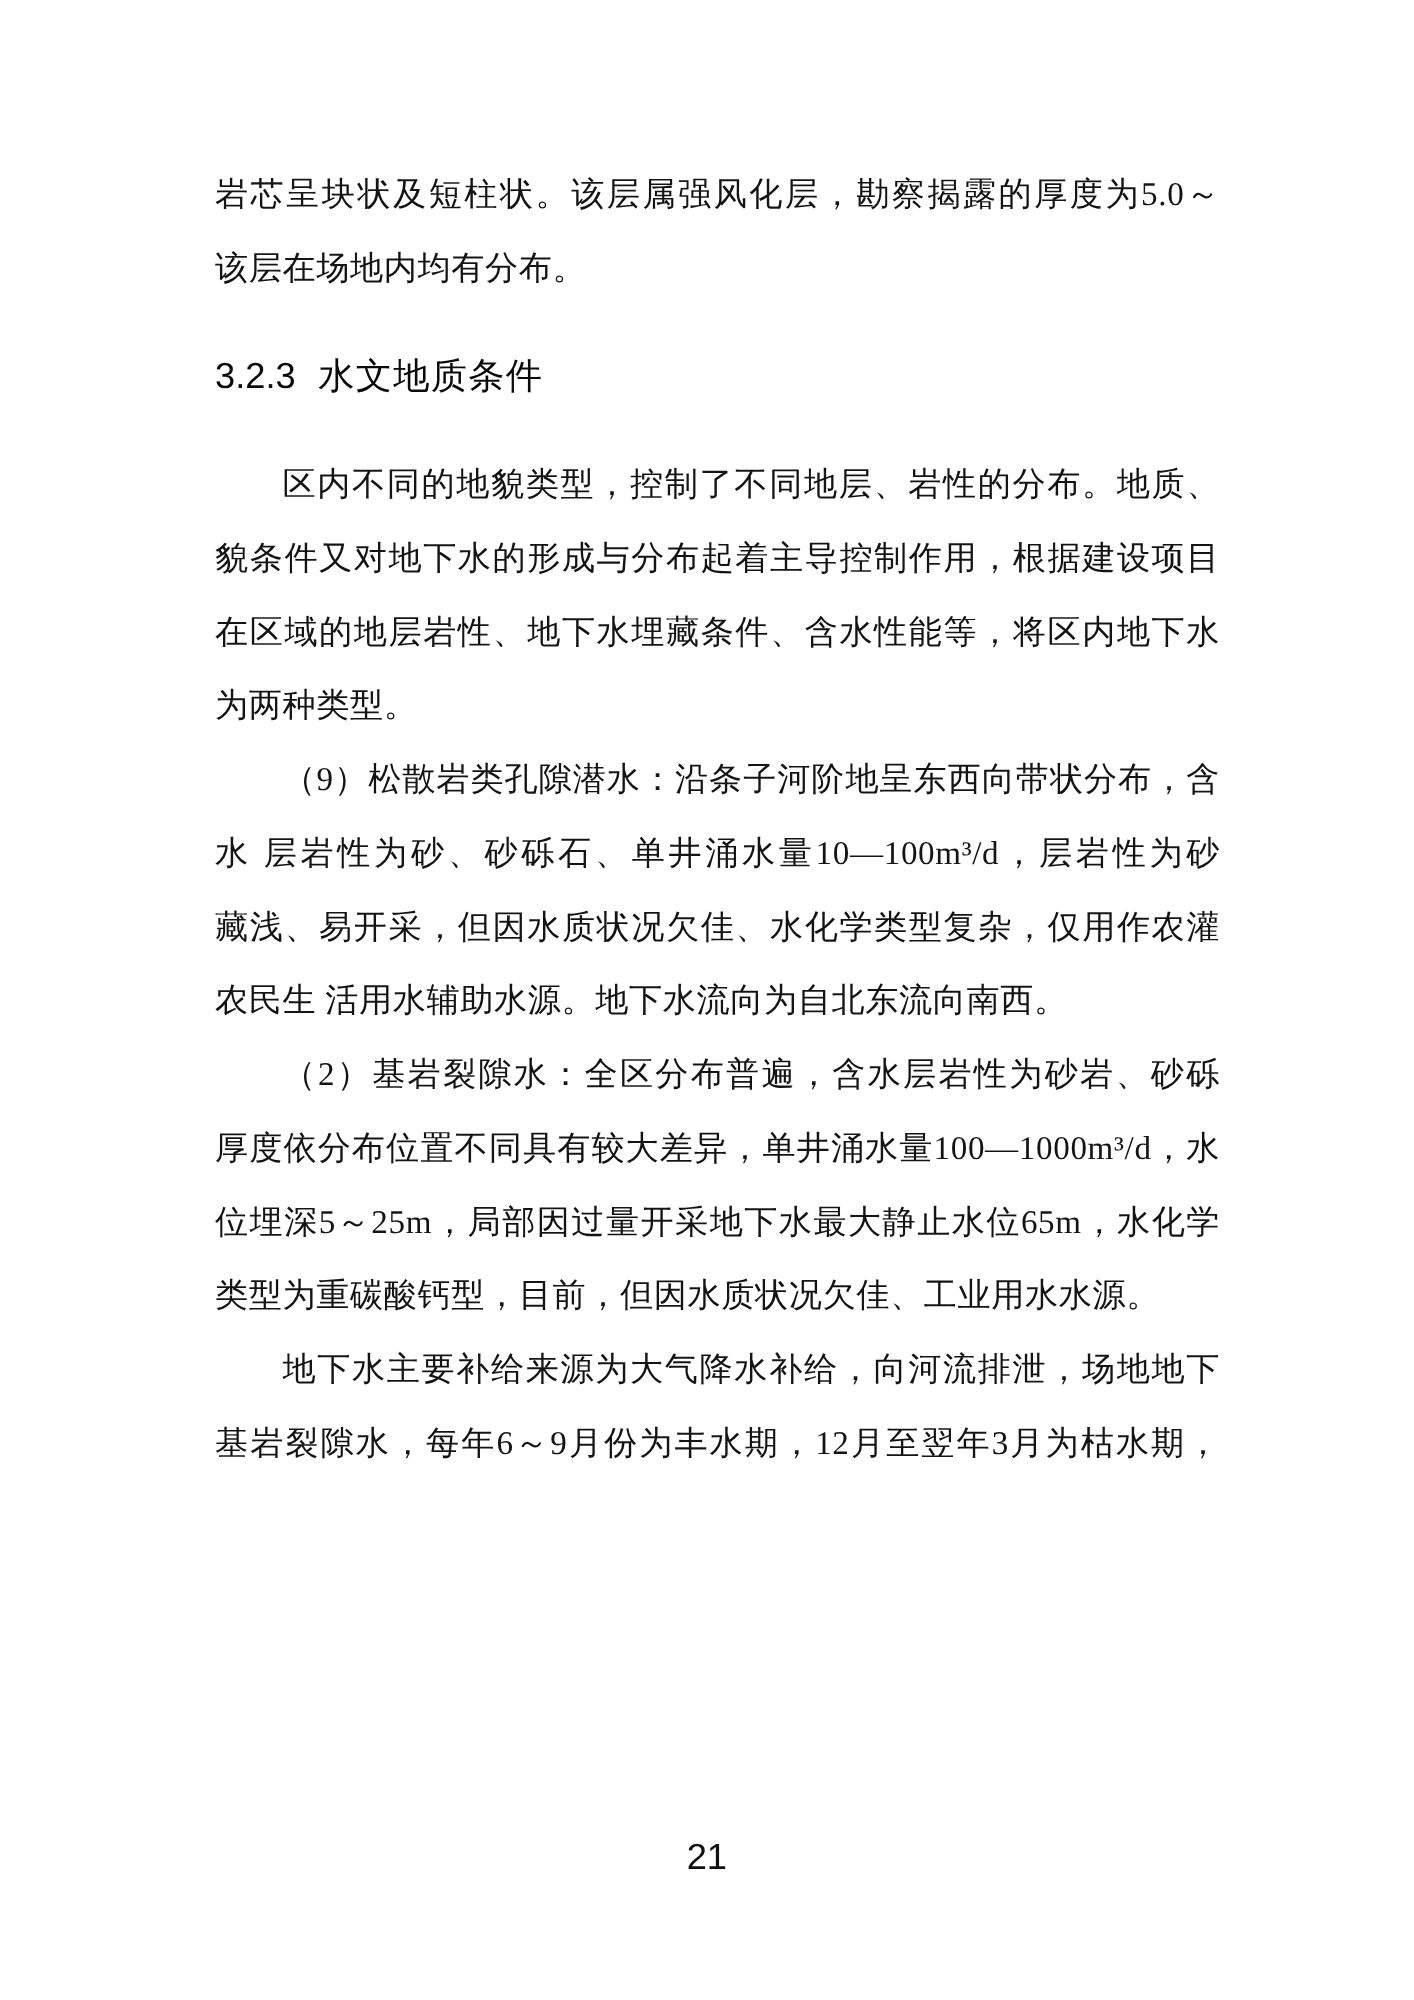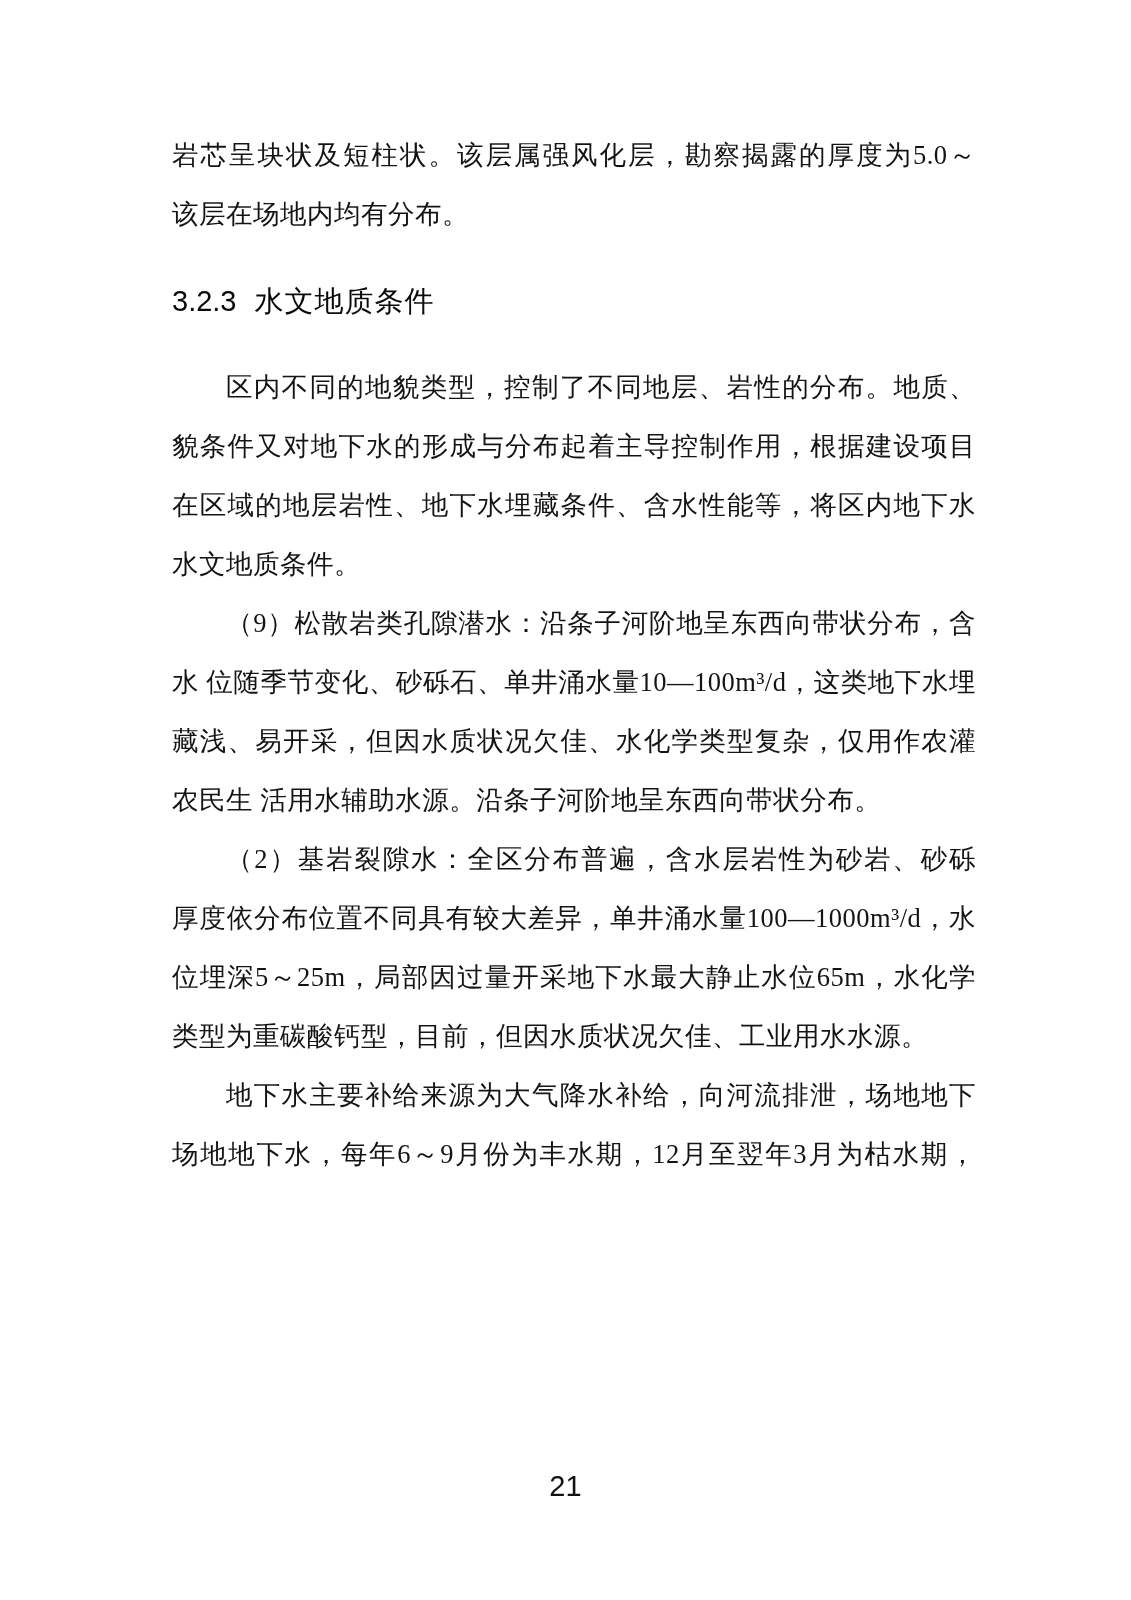--- a/index.html
+++ b/index.html
@@ -77,31 +77,31 @@
     <div class="line full">岩芯呈块状及短柱状。该层属强风化层，勘察揭露的厚度为5.0～6.0。</div>
     <div class="line last">该层在场地内均有分布。</div>
 
     <div class="heading">
       <span class="heading-number">3.2.3</span><span class="heading-title">水文地质条件</span>
     </div>
 
     <div class="line full indent">区内不同的地貌类型，控制了不同地层、岩性的分布。地质、地</div>
     <div class="line full">貌条件又对地下水的形成与分布起着主导控制作用，根据建设项目所</div>
     <div class="line full">在区域的地层岩性、地下水埋藏条件、含水性能等，将区内地下水分</div>
-    <div class="line last">水文地质条件。</div>
+    <div class="line last">为两种类型。</div>
 
     <div class="line full indent">（9）松散岩类孔隙潜水：沿条子河阶地呈东西向带状分布，含</div>
-    <div class="line full">水 位随季节变化、砂砾石、单井涌水量10—100m³/d，这类地下水埋</div>
+    <div class="line full">水 层岩性为砂、砂砾石、单井涌水量10—100m³/d，层岩性为砂</div>
     <div class="line full">藏浅、易开采，但因水质状况欠佳、水化学类型复杂，仅用作农灌和</div>
-    <div class="line last">农民生 活用水辅助水源。沿条子河阶地呈东西向带状分布。</div>
+    <div class="line last">农民生 活用水辅助水源。地下水流向为自北东流向南西。</div>
 
     <div class="line full indent">（2）基岩裂隙水：全区分布普遍，含水层岩性为砂岩、砂砾岩、</div>
     <div class="line full">厚度依分布位置不同具有较大差异，单井涌水量100—1000m³/d，水</div>
     <div class="line full">位埋深5～25m，局部因过量开采地下水最大静止水位65m，水化学</div>
     <div class="line last">类型为重碳酸钙型，目前，但因水质状况欠佳、工业用水水源。</div>
 
     <div class="line full indent">地下水主要补给来源为大气降水补给，向河流排泄，场地地下水</div>
-    <div class="line full">场地地下水，每年6～9月份为丰水期，12月至翌年3月为枯水期，</div>
+    <div class="line full">基岩裂隙水，每年6～9月份为丰水期，12月至翌年3月为枯水期，</div>
 
   </div>
 
   <div class="footer">21</div>
 </div>
 
 </body></html>

